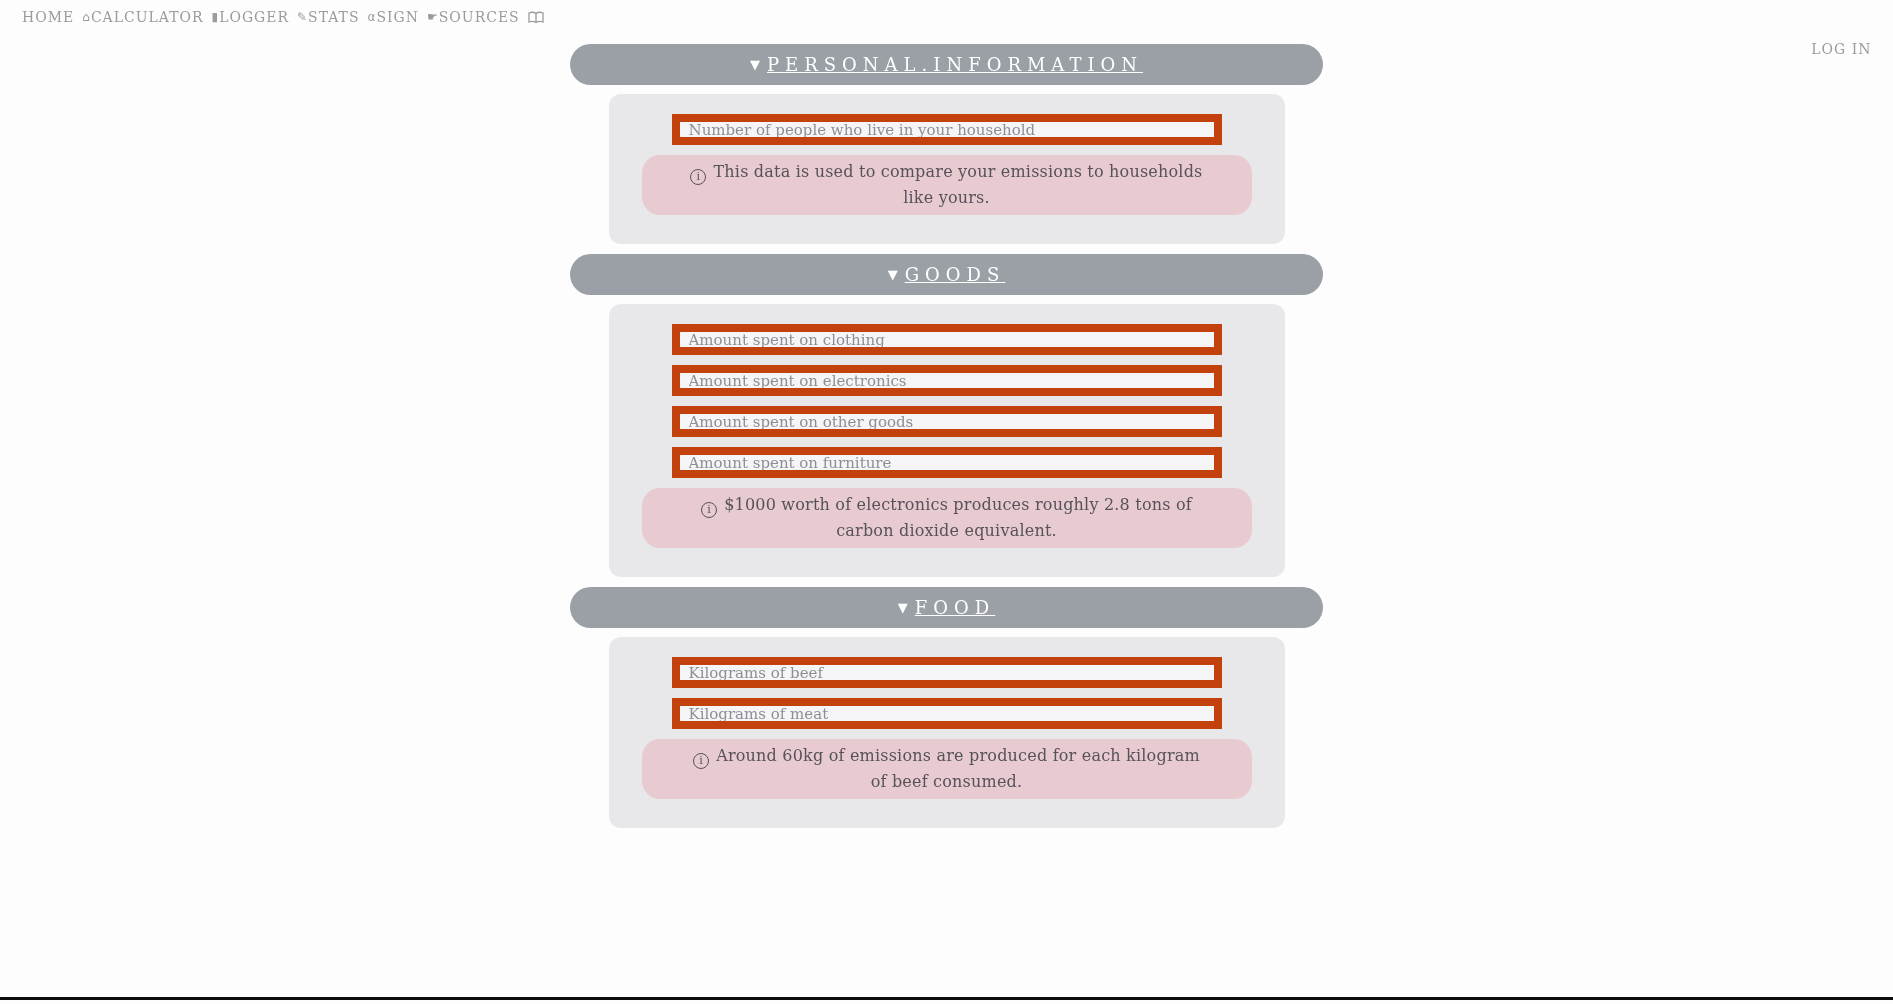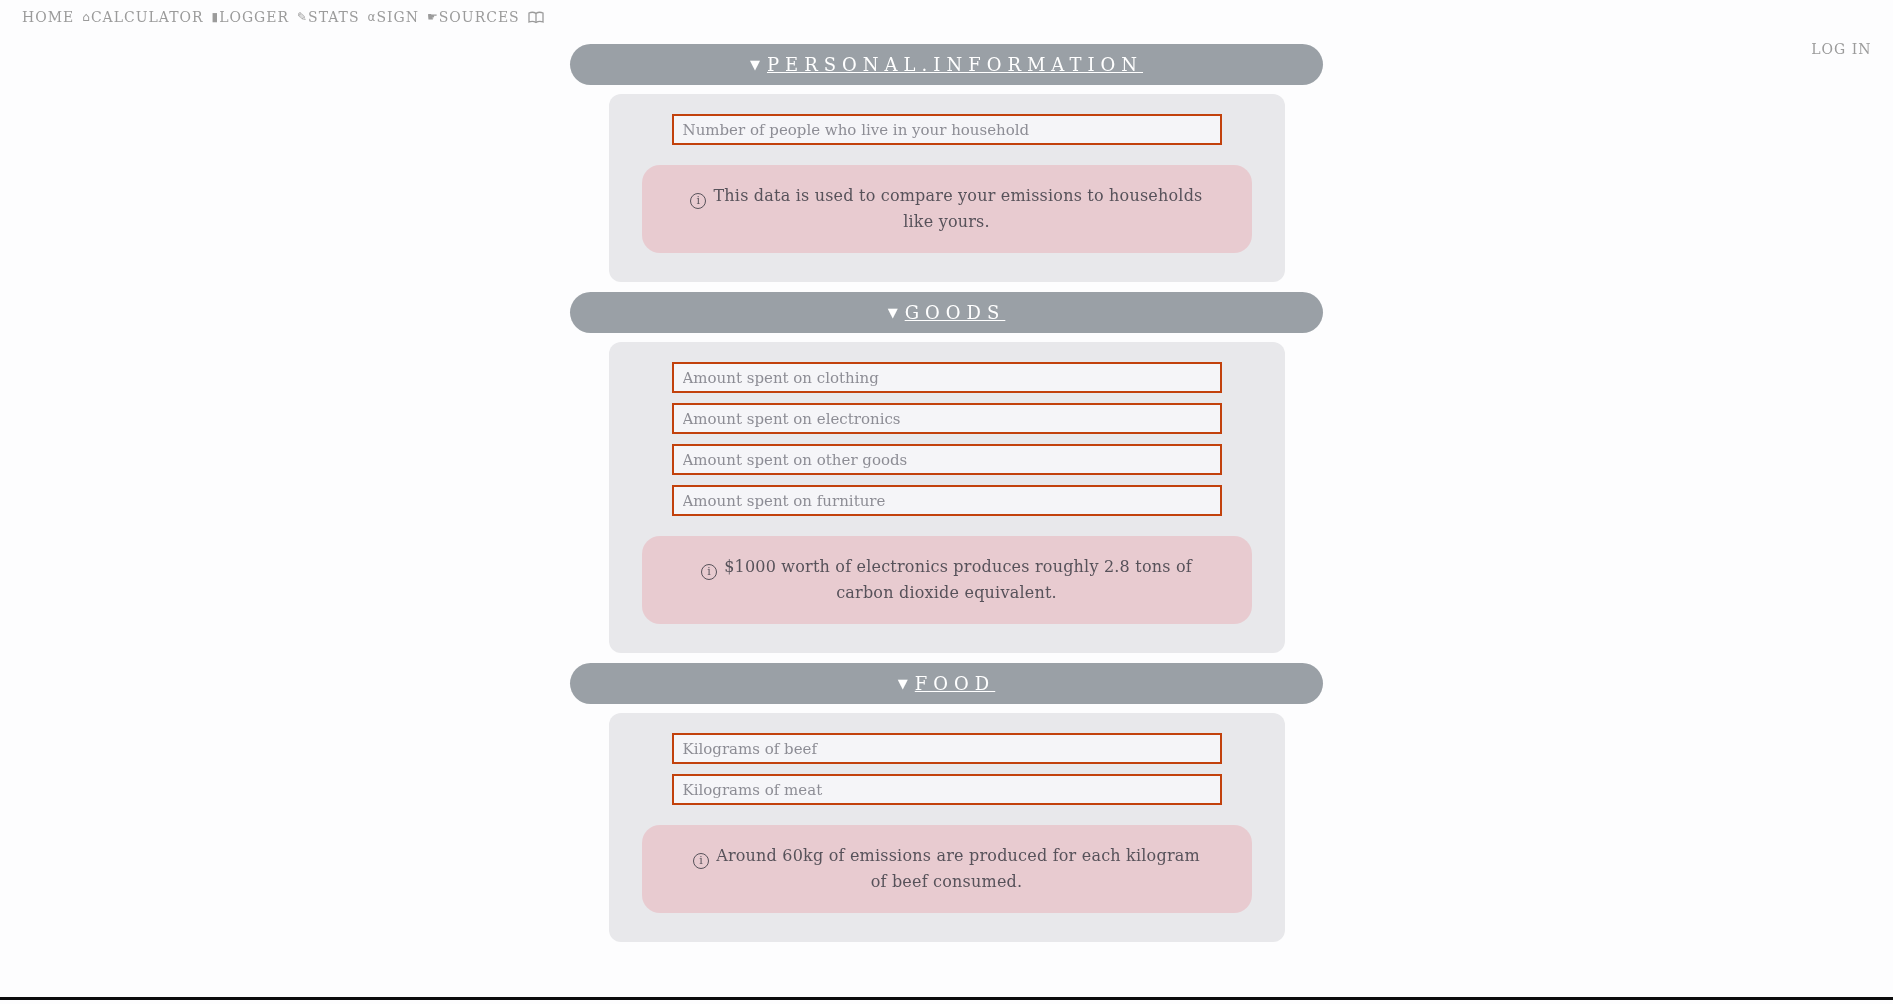--- a/index.html
+++ b/index.html
@@ -50,37 +50,36 @@
   .panel {
     width:676px;
     margin:0 auto;
     background:#e8e8eb;
     border-radius:12px;
     padding:20px 0 29px 0;
     display:flex; flex-direction:column; align-items:center;
   }
   .field {
     width:550px; height:31px;
-    border:2px solid #c2410c;
+    border:8px solid #c2410c;
     background:#f5f5f8;
     font-family:"DejaVu Serif","Liberation Serif",serif;
     font-size:15px; color:#55555c;
     padding:0 9px;
     margin-bottom:10px;
     border-radius:0;
     outline:none;
   }
   .field::placeholder { color:#8d8d95; opacity:1; }
 
   .info {
     width:610px;
-    margin-top:10px;
     background:#e8cbd0;
     border-radius:18px;
-    padding:18px 44px;
+    padding:4px 44px;
     text-align:center;
     font-size:16px;
     line-height:26px;
     color:#57525a;
     letter-spacing:0.2px;
   }
   .i-icon {
     display:inline-flex;
     width:16px; height:16px;
     border:1px solid #57525a;

